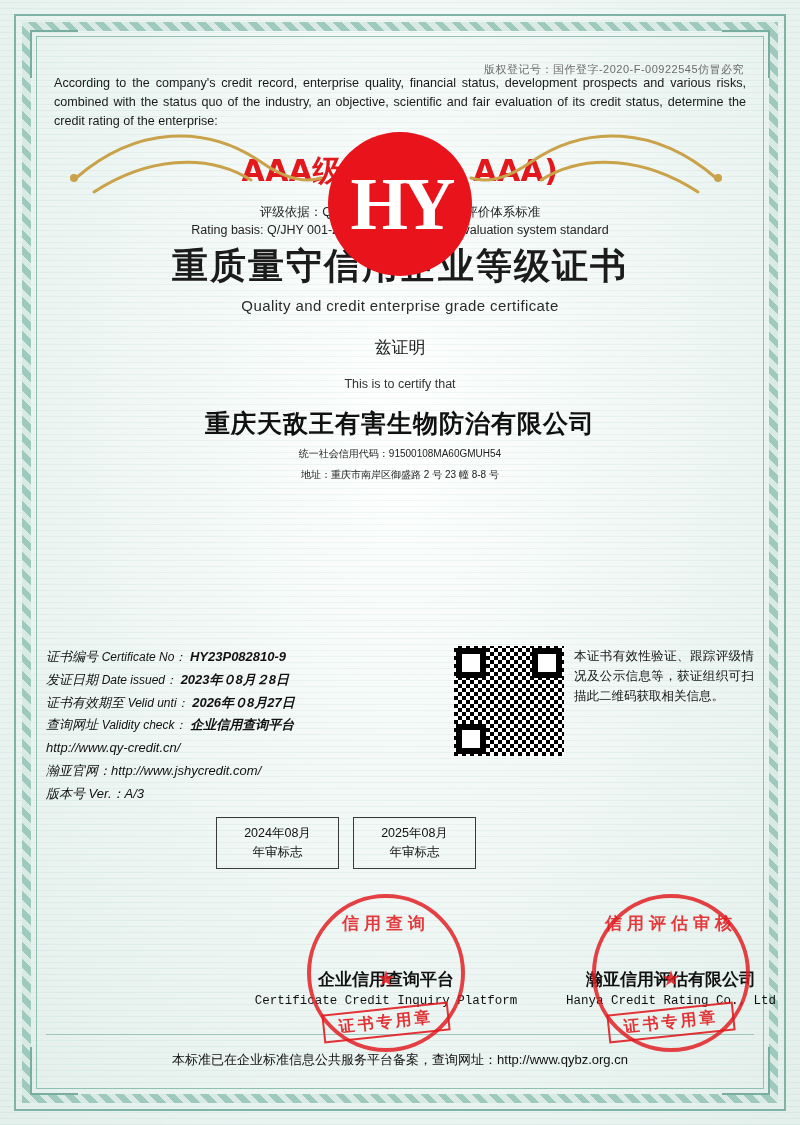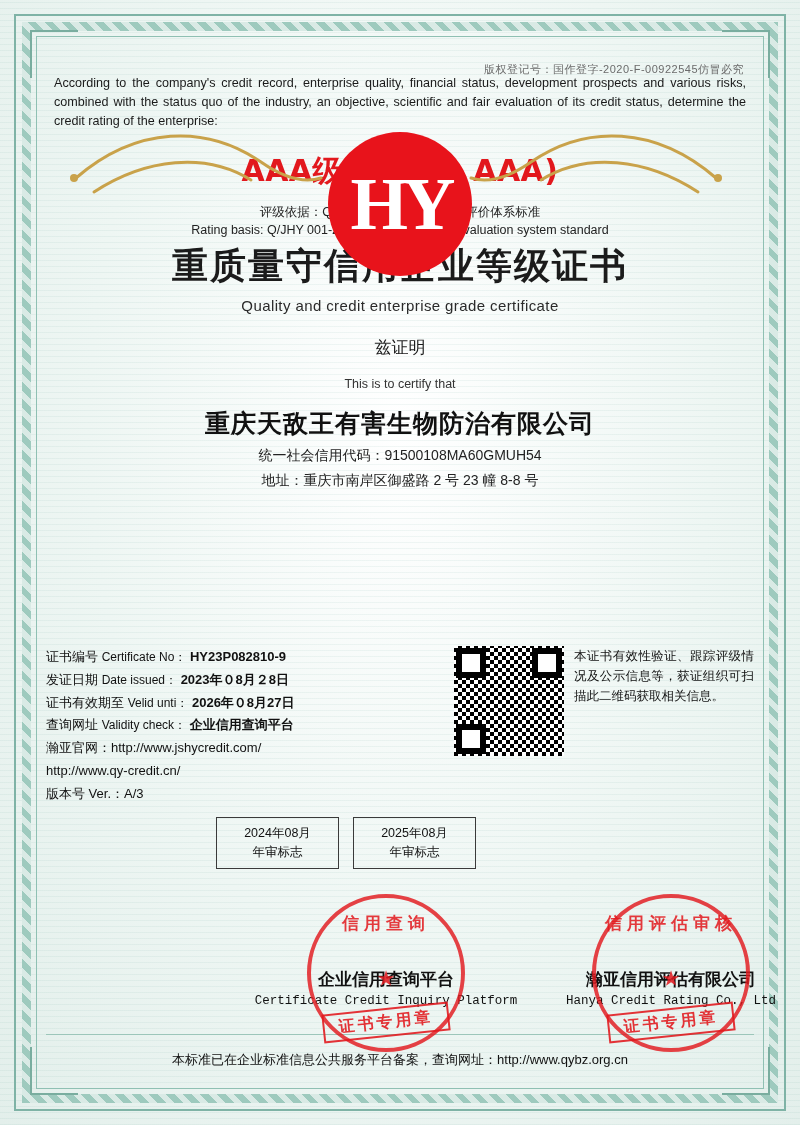--- a/index.html
+++ b/index.html
@@ -72,38 +72,38 @@
     margin-top:6px;font-size:15px;color:#2a2a2a;letter-spacing:0.4px;
   }
   .certify{margin-top:22px;text-align:center;}
   .certify-cn{font-size:17px;color:#1b1b1b;}
   .certify-en{font-size:12.5px;color:#333;margin-top:18px;}
   .company{
     margin-top:16px;text-align:center;
     font-size:25px;font-weight:bold;color:#111;letter-spacing:1px;
     font-family:"DejaVu Sans", sans-serif;
   }
-  .meta-line{text-align:center;font-size:14px;color:#222;margin-top:7px;}
+  .meta-line{text-align:center;font-size:10px;color:#222;margin-top:7px;}
   .body-text{
     margin:28px 8px 0 8px;
     font-size:13.5px;color:#1a1a1a;line-height:1.55;text-align:justify;
   }
   .body-text .cn{font-size:14px;}
   .body-text .en{font-size:12.6px;line-height:1.5;display:block;margin-top:2px;}
   .level{
     margin-top:20px;text-align:center;
     font-size:30px;font-weight:bold;color:#e2181d;letter-spacing:0.5px;
     font-family:"DejaVu Sans", sans-serif;
   }
   .basis{text-align:center;margin-top:12px;font-size:12.5px;color:#222;}
   .basis .l2{display:block;margin-top:2px;}
 
   .lower{position:absolute;top:600px;left:0;right:0;}
   .lower-grid{display:flex;justify-content:space-between;}
-  .left-col{width:400px;font-size:13px;color:#111;line-height:1.75;}
+  .left-col{width:400px;font-size:13px;color:#111;line-height:1.75;font-style:italic;}
   .left-col .row{white-space:nowrap;}
   .left-col .lbl-cn{font-size:13px;}
   .left-col .lbl-en{font-size:12px;}
   .left-col .val{font-weight:bold;}
   .right-col{width:300px;display:flex;gap:10px;}
   .qr{
     width:110px;height:110px;flex:0 0 110px;
     background:
       repeating-linear-gradient(90deg,#000 0 4px,#fff 4px 8px),
       repeating-linear-gradient(0deg,#000 0 4px,#fff 4px 8px);
@@ -244,22 +244,22 @@
           <div class="row">
             <span class="lbl-cn">证书有效期至</span>
             <span class="lbl-en">Velid unti：</span>
             <span class="val">2026年０8月27日</span>
           </div>
           <div class="row">
             <span class="lbl-cn">查询网址</span>
             <span class="lbl-en">Validity check：</span>
             <span class="val">企业信用查询平台</span>
           </div>
+          <div class="row">http://www.qy-credit.cn/</div>
           <div class="row">瀚亚官网：http://www.jshycredit.com/</div>
-          <div class="row">http://www.qy-credit.cn/</div>
           <div class="row">版本号 Ver.：A/3</div>
         </div>
 
         <div class="right-col">
           <div class="qr">
             <div class="qr-eye3"></div>
           </div>
           <div class="qr-note">本证书有效性验证、跟踪评级情况及公示信息等，获证组织可扫描此二维码获取相关信息。</div>
         </div>
       </div>

